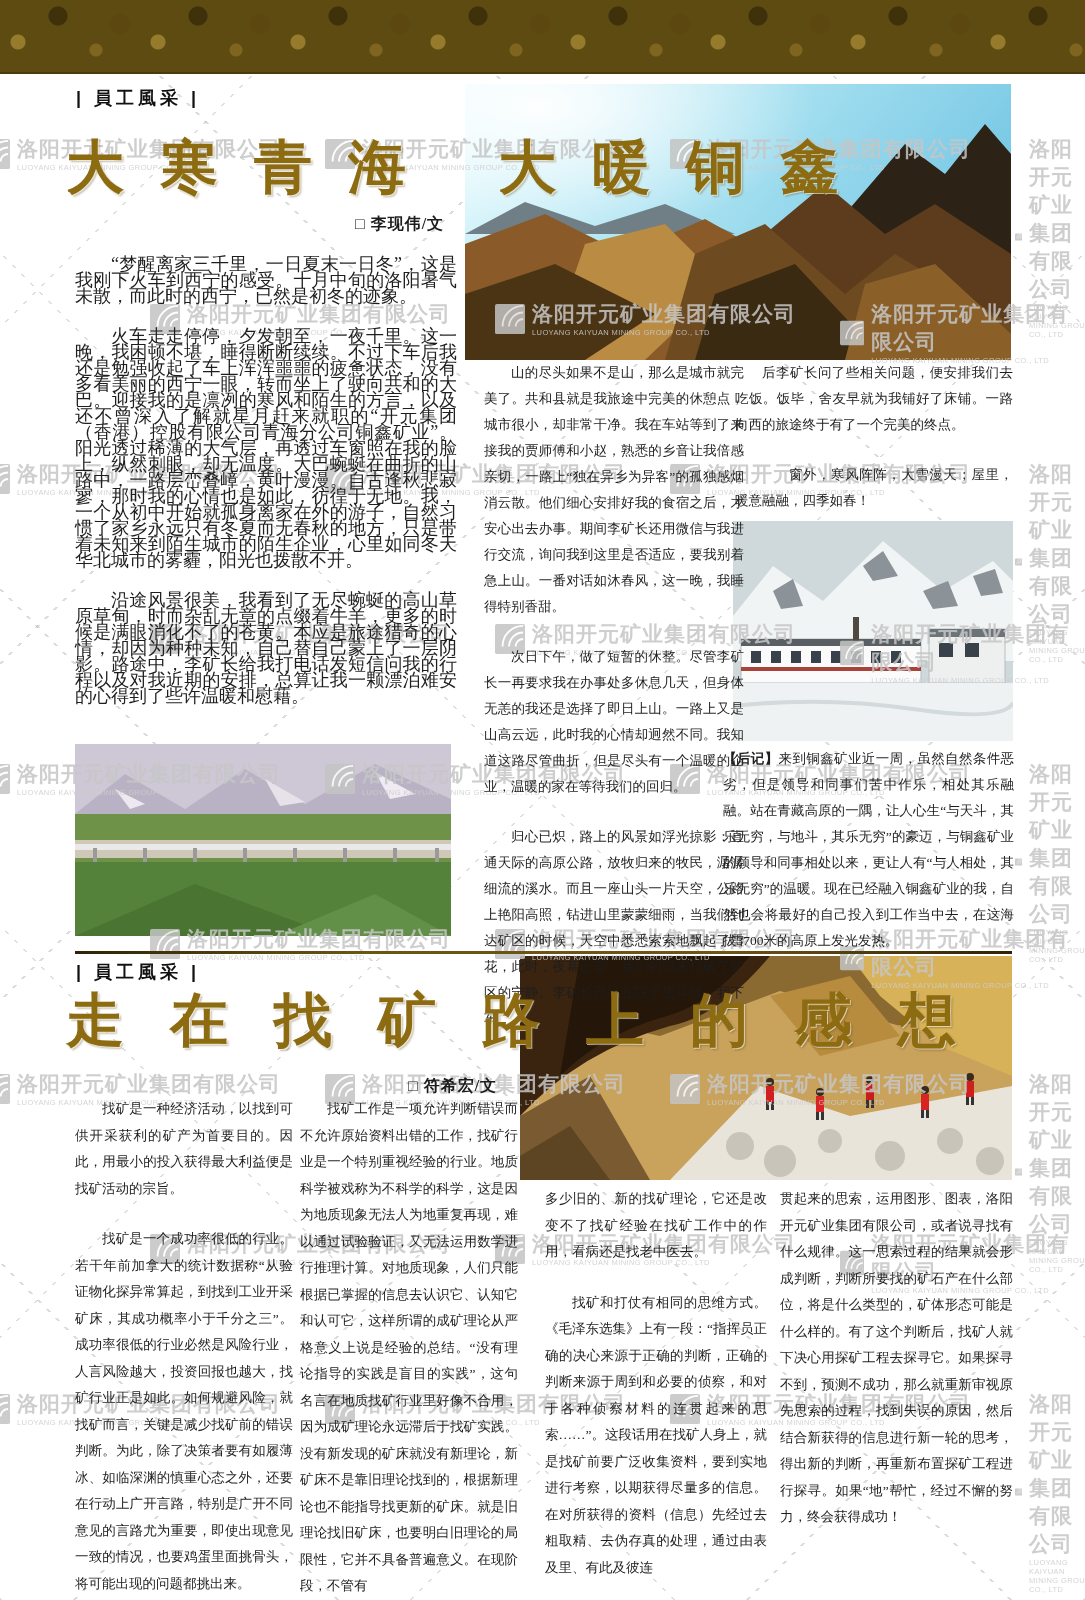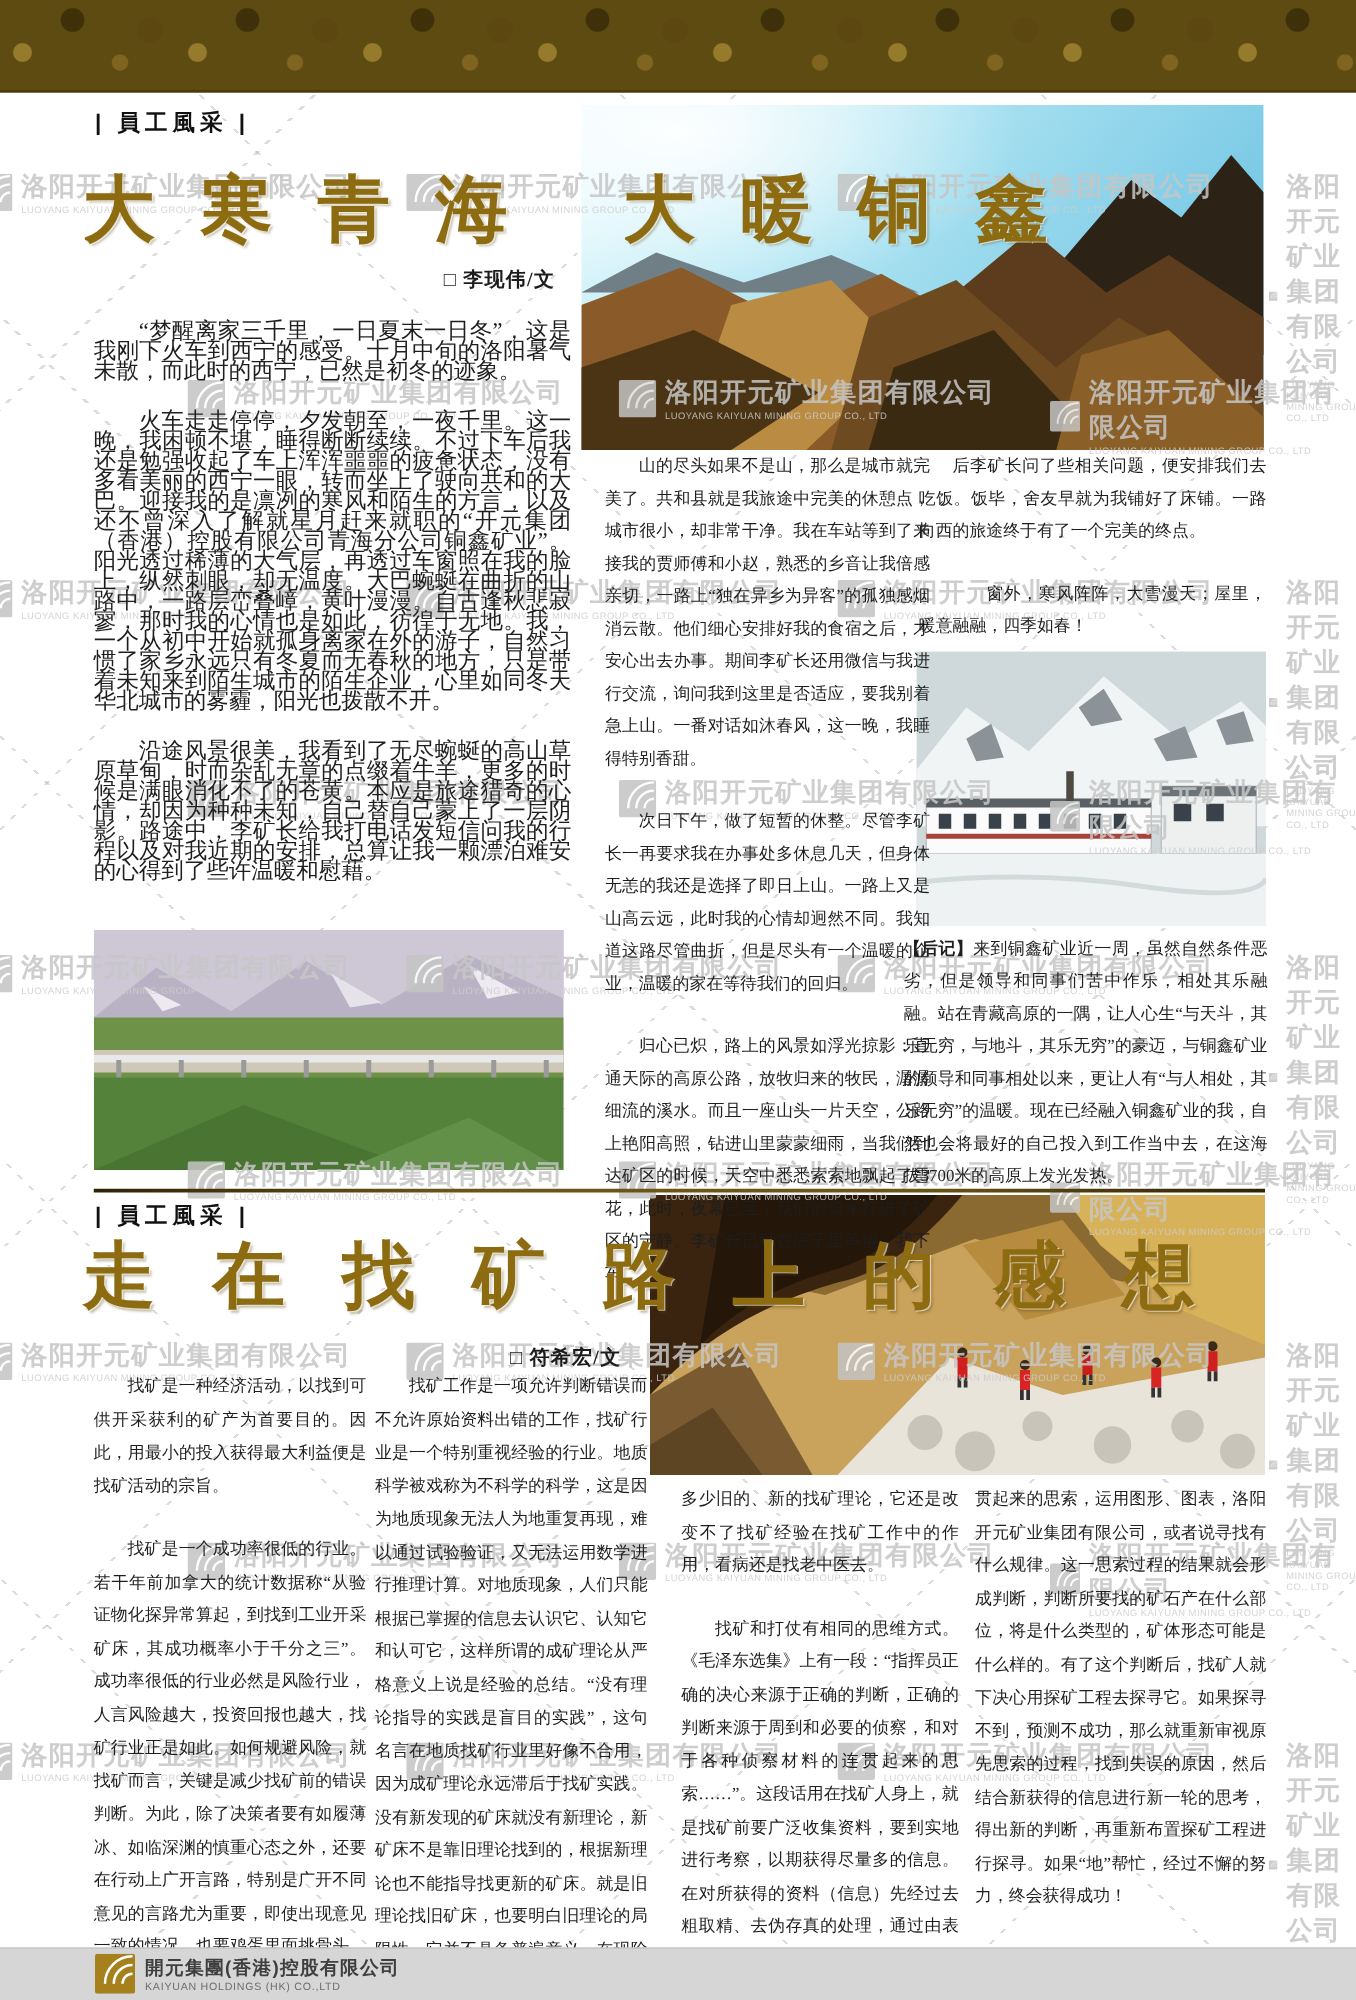--- a/index.html
+++ b/index.html
@@ -265,36 +265,20 @@
     <p>找矿工作是一项允许判断错误而不允许原始资料出错的工作，找矿行业是一个特别重视经验的行业。地质科学被戏称为不科学的科学，这是因为地质现象无法人为地重复再现，难以通过试验验证，又无法运用数学进行推理计算。对地质现象，人们只能根据已掌握的信息去认识它、认知它和认可它，这样所谓的成矿理论从严格意义上说是经验的总结。“没有理论指导的实践是盲目的实践”，这句名言在地质找矿行业里好像不合用，因为成矿理论永远滞后于找矿实践。没有新发现的矿床就没有新理论，新矿床不是靠旧理论找到的，根据新理论也不能指导找更新的矿床。就是旧理论找旧矿床，也要明白旧理论的局限性，它并不具备普遍意义。在现阶段，不管有</p>
   </div>
   <div class="colblock a2-col" id="a2c3">
     <p style="text-indent:0;">多少旧的、新的找矿理论，它还是改变不了找矿经验在找矿工作中的作用，看病还是找老中医去。</p>
     <p>找矿和打仗有相同的思维方式。《毛泽东选集》上有一段：“指挥员正确的决心来源于正确的判断，正确的判断来源于周到和必要的侦察，和对于各种侦察材料的连贯起来的思索……”。这段话用在找矿人身上，就是找矿前要广泛收集资料，要到实地进行考察，以期获得尽量多的信息。在对所获得的资料（信息）先经过去粗取精、去伪存真的处理，通过由表及里、有此及彼连</p>
   </div>
   <div class="colblock a2-col" id="a2c4">
     <p style="text-indent:0;">贯起来的思索，运用图形、图表，洛阳开元矿业集团有限公司，或者说寻找有什么规律。这一思索过程的结果就会形成判断，判断所要找的矿石产在什么部位，将是什么类型的，矿体形态可能是什么样的。有了这个判断后，找矿人就下决心用探矿工程去探寻它。如果探寻不到，预测不成功，那么就重新审视原先思索的过程，找到失误的原因，然后结合新获得的信息进行新一轮的思考，得出新的判断，再重新布置探矿工程进行探寻。如果“地”帮忙，经过不懈的努力，终会获得成功！</p>
   </div>
 
-  <div class="footerbar">
-    <div class="footer-logo">
-      <svg width="32" height="32" viewBox="0 0 32 32">
-        <rect width="32" height="32" rx="2" fill="#a5801c"></rect>
-        <g stroke="#ffffff" stroke-width="2" fill="none">
-          <path d="M30,2 A22,22 0 0 0 8,24"></path>
-          <path d="M30,9 A15,15 0 0 0 15,24"></path>
-          <path d="M30,16 A8,8 0 0 0 22,24"></path>
-        </g>
-      </svg>
-      <div class="footer-text">
-        <div class="f-cn">開元集團(香港)控股有限公司</div>
-        <div class="f-en">KAIYUAN HOLDINGS (HK) CO.,LTD</div>
-      </div>
-    </div>
-  </div>
 <div class="watermark" style="left: -20px; top: 135px;">
       <svg width="30" height="30" viewBox="0 0 32 32">
         <rect width="32" height="32" rx="2" fill="#c4c4c4"></rect>
         <g stroke="#ffffff" stroke-width="2" fill="none">
           <path d="M30,2 A22,22 0 0 0 8,24"></path>
           <path d="M30,9 A15,15 0 0 0 15,24"></path>
           <path d="M30,16 A8,8 0 0 0 22,24"></path>
         </g>
       </svg>
       <div>

